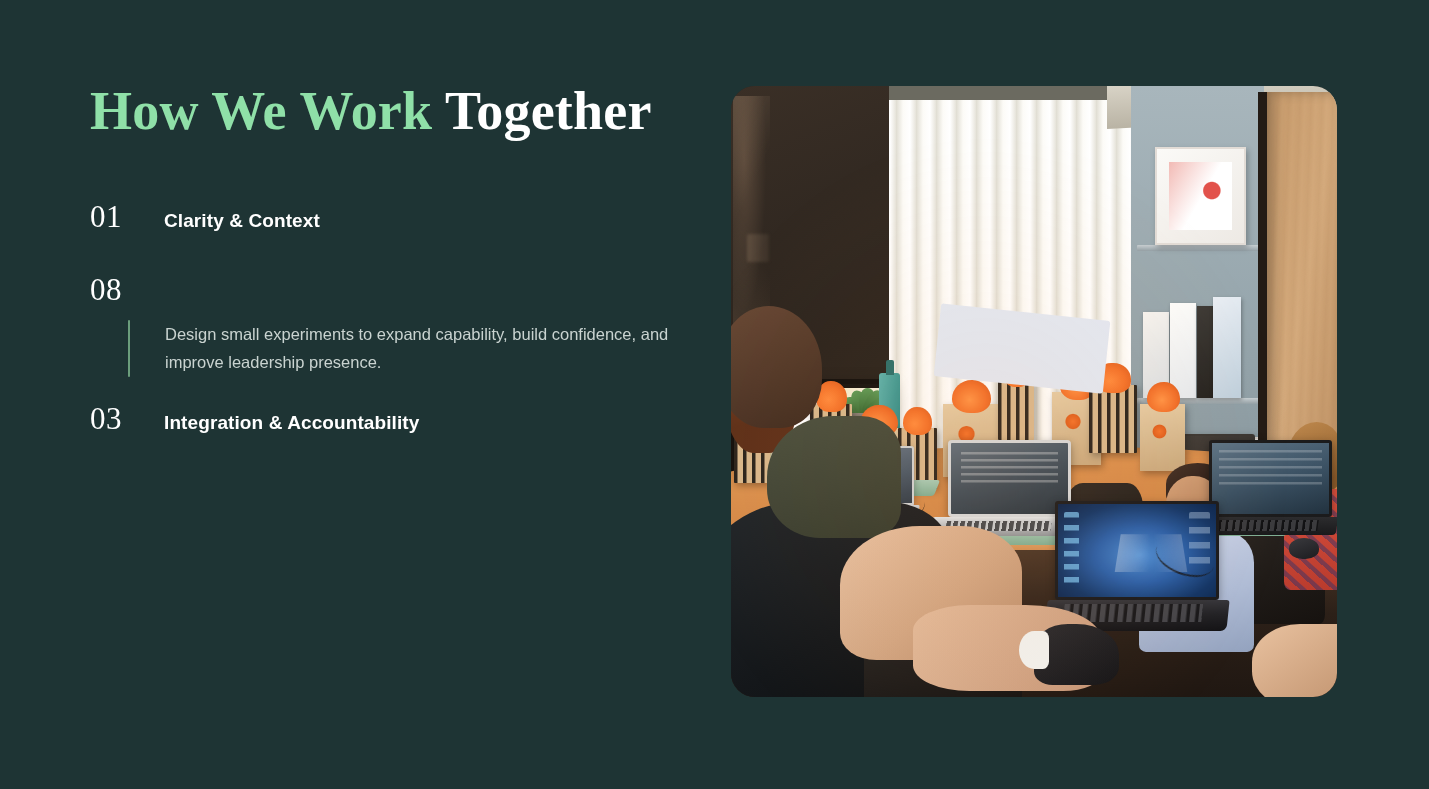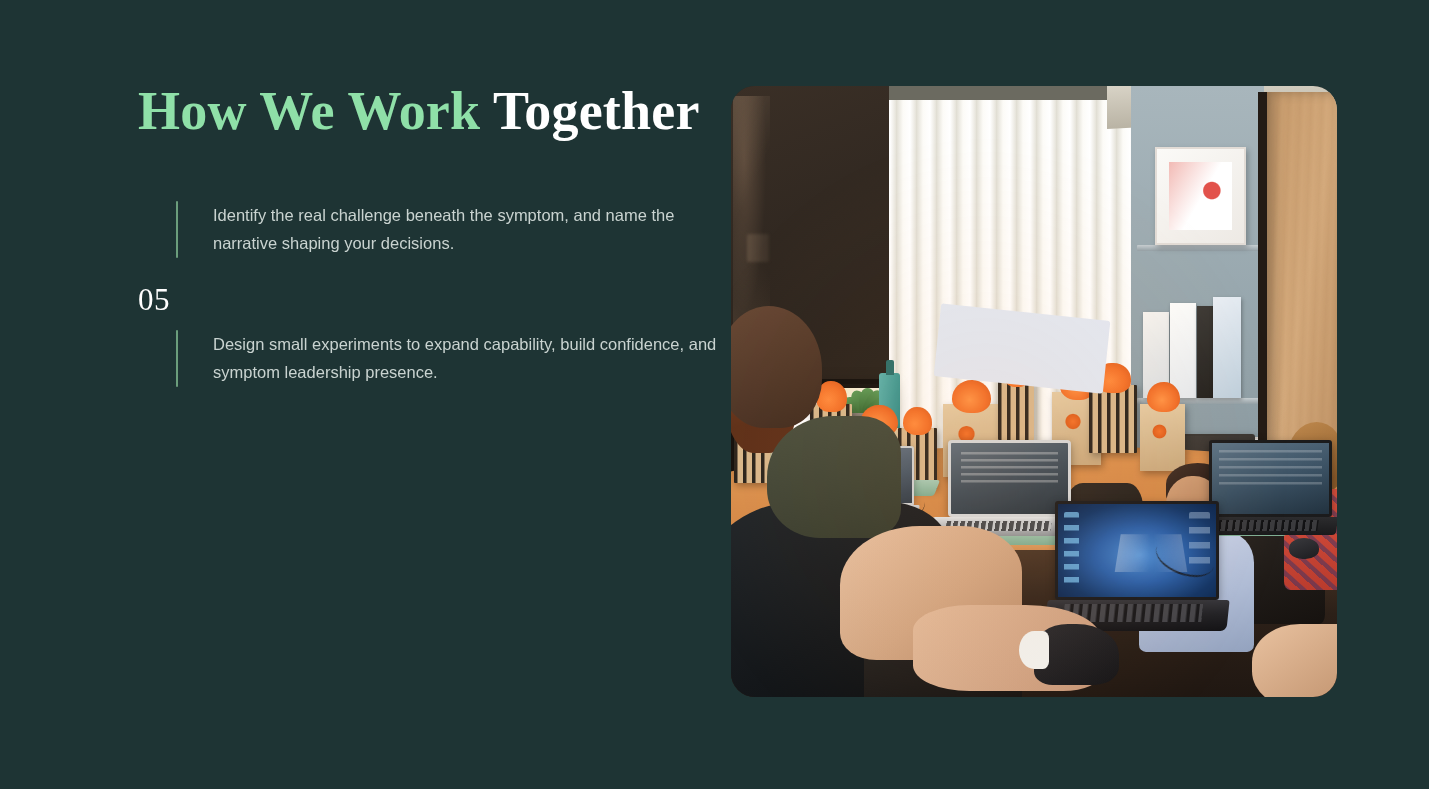--- a/index.html
+++ b/index.html
@@ -23,21 +23,20 @@
     height: 789px;
     background: #1E3434;
   }
 
   
   .left-col {
     position: absolute;
     left: 90px;
     top: 84px;
     width: 610px;
-    margin-left: 48px;
   }
 
   .page-title {
     font-family: "Liberation Serif", serif;
     font-size: 54px;
     font-weight: 700;
     letter-spacing: 0.2px;
     line-height: 1.0;
     color: #FFFFFF;
     white-space: nowrap;
@@ -851,37 +850,44 @@
 
 <div class="stage">
 
   <div class="left-col">
 
     <h1 class="page-title"><span class="accent">How We Work</span><span class="rest"> Together</span></h1>
 
     <div class="steps">
 
       <div class="step">
-        <div class="step-body-wrap">
-          <div class="step-rule"></div>
-          <p class="step-desc">Identify the real challenge beneath the symptom, and name the narrative shaping your decisions.</p>
-        </div>
-      </div>
-
-      <div class="step">
         <div class="step-head">
-          <div class="step-num">05</div>
+          <div class="step-num">01</div>
+          <div class="step-title">Clarity &amp; Context</div>
         </div>
         <div class="step-body-wrap">
           <div class="step-rule"></div>
-          <p class="step-desc">Design small experiments to expand capability, build confidence, and symptom leadership presence.</p>
         </div>
       </div>
 
       <div class="step">
+        <div class="step-head">
+          <div class="step-num">08</div>
+        </div>
+        <div class="step-body-wrap">
+          <div class="step-rule"></div>
+          <p class="step-desc">Design small experiments to expand capability, build confidence, and improve leadership presence.</p>
+        </div>
+      </div>
+
+      <div class="step">
+        <div class="step-head">
+          <div class="step-num">03</div>
+          <div class="step-title">Integration &amp; Accountability</div>
+        </div>
         <div class="step-body-wrap">
           <div class="step-rule"></div>
         </div>
       </div>
 
     </div>
   </div>
 
 
   <div class="photo">

